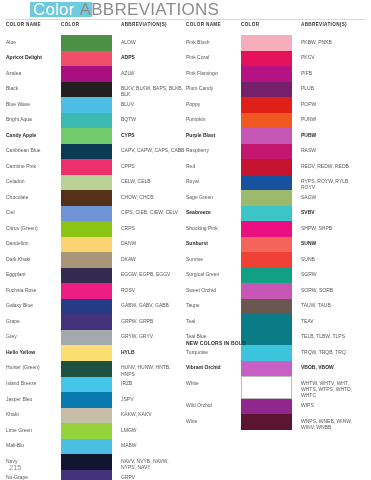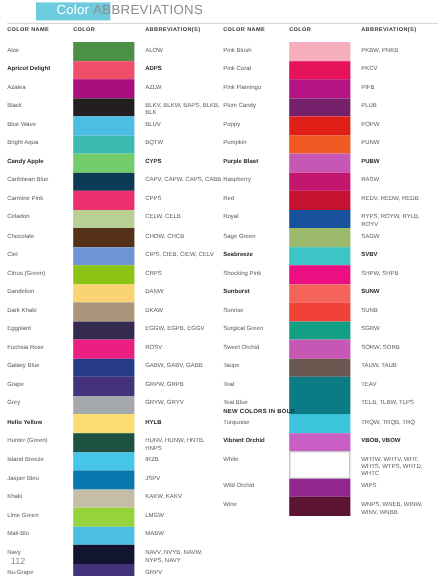--- a/index.html
+++ b/index.html
@@ -27,24 +27,24 @@
   #title-highlight {
     position: absolute;
     left: 30px;
     top: 2px;
     width: 62px;
     height: 15px;
     background: #6ecbdd;
   }
   #title-text {
     position: absolute;
-    left: 47px;
+    left: 33px;
     top: 1px;
     white-space: nowrap;
-    font-size: 11px;
+    font-size: 17px;
     letter-spacing: 0.2px;
     line-height: 17px;
   }
   #title-word-color {
     color: #ffffff;
     font-weight: 400;
   }
   #title-word-abbr {
     color: #8c8c8c;
     font-weight: 400;
@@ -551,13 +551,13 @@
         <div class="cell-name">Wine</div>
         <div class="cell-swatch-wrap">
           <span class="swatch" style="background: rgb(92, 20, 51);"></span>
         </div>
         <div class="cell-abbr">WNPS, WNEB, WINW, WINV, WNBB</div>
       </div>
     </div>
 </div>
 
 <div id="new-colors-note">NEW COLORS IN BOLD</div>
-<div id="page-number">112</div>
+<div id="page-number">215</div>
 
 </body></html>

